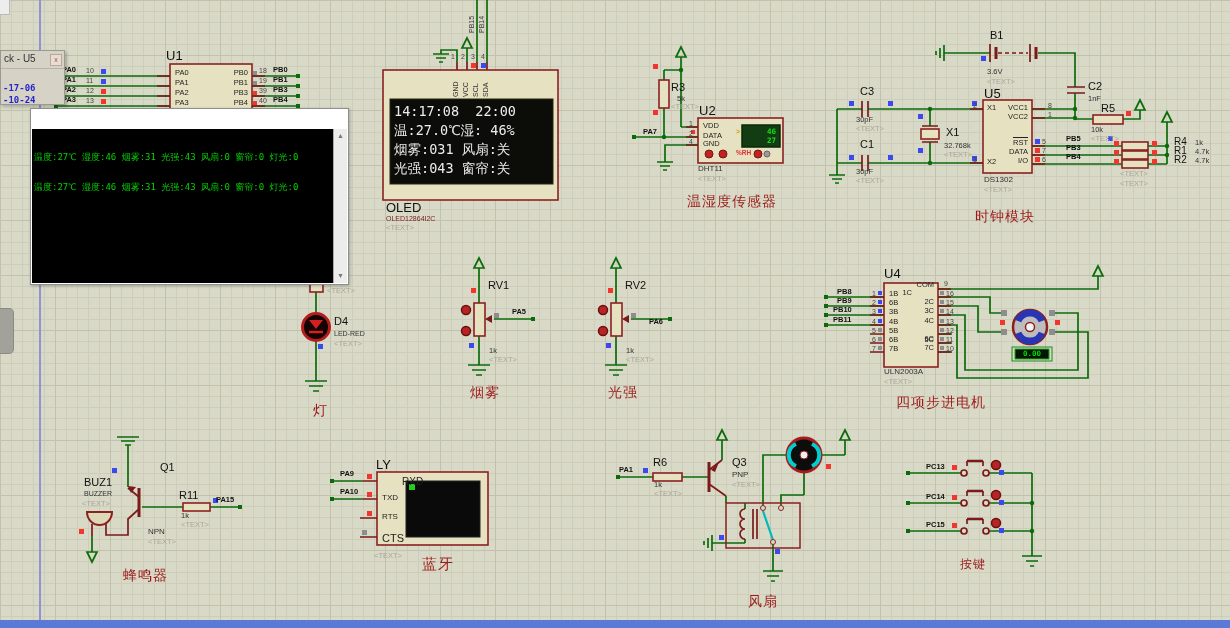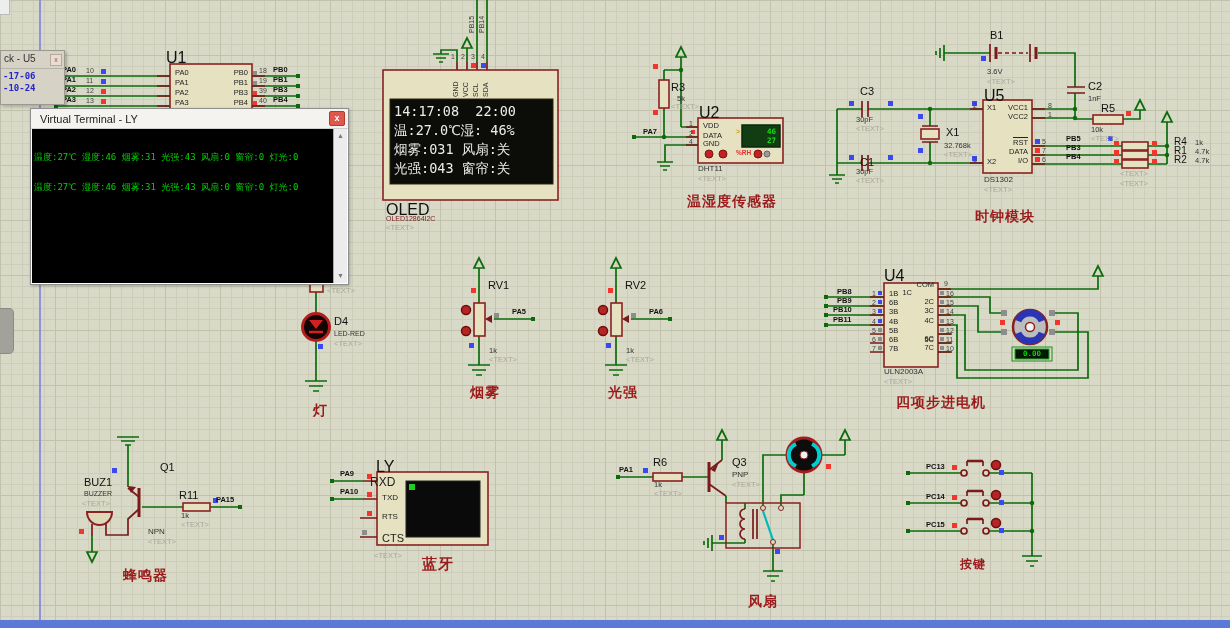--- a/index.html
+++ b/index.html
@@ -15,45 +15,45 @@
   svg.sch{position:absolute;left:0;top:0;z-index:1}
   .w{stroke:#0b6b0b;stroke-width:1.7;fill:none}
   .p{stroke:#7a1a1a;stroke-width:1.7;fill:none}
   .pb{stroke:#7a1a1a;stroke-width:3;fill:none}
   .body{fill:#e6e1c1;stroke:#8b2121;stroke-width:1.6}
   .ep{fill:#0b6b0b}.jd{fill:#0b6b0b}
   .rs{fill:#f2362e}.bs{fill:#3c48f0}.gs{fill:#8d8d8d}
   .gnd,.pwr{stroke:#0b6b0b;stroke-width:1.7;fill:none}
   .lbl{position:absolute;z-index:2;font-size:8px;color:#222;white-space:pre;line-height:1.1}
   .ref{font-size:11px;color:#111}
-  .big{font-size:16px;color:#111}
+  .big{font-size:13px;color:#111}
   .val{font-size:7.5px;color:#333}
   .ph{font-size:7.5px;color:#a8a698}
   .net{font-size:7.5px;color:#111;font-weight:bold}
   .pin{font-size:7.5px;color:#222}
   .num{font-size:7px;color:#444}
   .part{font-size:7px;color:#333}
-  .tcn{font-size:14px;font-weight:bold;color:#9b1b1b;letter-spacing:1px}
+  .tcn{font-size:14px;font-weight:normal;color:#9b1b1b;letter-spacing:1px}
   .ra{display:inline-block;text-align:right}
   .vlbl{position:absolute;z-index:2;writing-mode:vertical-rl;transform:rotate(180deg);font-size:7px;color:#333}
   .scrtxt{position:absolute;z-index:2;color:#ececec;font-family:"DejaVu Sans Mono",monospace;font-size:13.5px;line-height:19.5px;white-space:pre}
   .grntxt{position:absolute;z-index:2;color:#19e019;font-family:"DejaVu Sans Mono",monospace;font-size:7.5px;font-weight:bold}
   
   .vt{position:absolute;left:30px;top:108px;width:317px;height:175px;background:#fff;border:1px solid #8e8e8e;z-index:6;box-shadow:1px 1px 3px rgba(0,0,0,.25)}
   .vt-title{height:19px;background:#f4f3ef;border-bottom:1px solid #cfcfcf;display:flex;align-items:center;padding:0 3px 0 9px;font-size:11px;color:#222}
   .vt-close{margin-left:auto;width:14px;height:13px;background:#e0574b;border:1px solid #b03a30;border-radius:2px;color:#fff;font-size:9px;font-weight:bold;display:flex;align-items:center;justify-content:center;line-height:1}
   .vt-body{position:absolute;left:1px;top:20px;right:14px;bottom:1px;background:#000;color:#00d200;font-family:"DejaVu Sans Mono",monospace;font-size:9px;line-height:10px;padding:3px 2px;overflow:hidden;white-space:pre}
   .vt-scroll{position:absolute;top:20px;right:1px;width:13px;bottom:1px;background:#ececec;border-left:1px solid #aaa}
   .vt-arr{position:absolute;left:0;width:13px;height:12px;color:#777;font-size:7px;text-align:center;line-height:12px}
   .vt-arr.up{top:1px}.vt-arr.dn{bottom:1px}
   
   .pop{position:absolute;left:0;top:50px;width:63px;height:53px;background:#d6d2c6;border:1px solid #9a9a90;z-index:5;box-shadow:2px 2px 3px rgba(0,0,0,.2)}
   .pop-title{height:15px;font-size:10px;color:#333;padding:2px 0 0 3px}
   .pop-close{position:absolute;right:2px;top:3px;width:10px;height:10px;background:#e9ddd2;border:1px solid #b8a89a;color:#a05050;font-size:7px;text-align:center;line-height:10px}
-  .pop-body{border-top:1px solid #b5b5ab;padding-top:1px}
+  .pop-body{border-top:1px solid #b5b5ab;padding-top:13px}
   .pop-line{font-family:"DejaVu Sans Mono",monospace;font-size:9px;font-weight:bold;color:#2525cc;padding-left:2px;line-height:12px}
   .edge{position:absolute;z-index:4}
 </style>
 </head>
 <body>
 
 <div id="stage">
 
   <div class="edge" style="left:39px;top:0;width:2px;height:620px;background:#9191d6;z-index:0"></div>
 
@@ -385,21 +385,21 @@
   <span class="lbl part" style="left:698px;top:165px;font-size:8px">DHT11</span>
   <span class="lbl ph" style="left:698px;top:175px">&lt;TEXT&gt;</span>
   <span class="lbl tcn" style="left:687px;top:194px">温湿度传感器</span>
 
   <span class="lbl ref" style="left:990px;top:29px">B1</span>
   <span class="lbl val" style="left:987px;top:68px">3.6V</span>
   <span class="lbl ph" style="left:987px;top:78px">&lt;TEXT&gt;</span>
   <span class="lbl ref" style="left:860px;top:85px">C3</span>
   <span class="lbl val" style="left:856px;top:116px">30pF</span>
   <span class="lbl ph" style="left:856px;top:125px">&lt;TEXT&gt;</span>
-  <span class="lbl ref" style="left:860px;top:156px">C1</span>
+  <span class="lbl ref" style="left:860px;top:138px">C1</span>
   <span class="lbl val" style="left:856px;top:168px">30pF</span>
   <span class="lbl ph" style="left:856px;top:177px">&lt;TEXT&gt;</span>
   <span class="lbl ref" style="left:946px;top:126px">X1</span>
   <span class="lbl val" style="left:944px;top:142px">32.768k</span>
   <span class="lbl ph" style="left:944px;top:151px">&lt;TEXT&gt;</span>
   <span class="lbl big" style="left:984px;top:87px">U5</span>
   <span class="lbl num" style="left:973px;top:102px">2</span>
   <span class="lbl num" style="left:973px;top:156px">3</span>
   <span class="lbl pin" style="left:987px;top:104px">X1</span>
   <span class="lbl pin" style="left:987px;top:158px">X2</span>
@@ -479,41 +479,41 @@
   <span class="lbl part" style="left:334px;top:330px">LED-RED</span>
   <span class="lbl ph" style="left:334px;top:340px">&lt;TEXT&gt;</span>
   <span class="lbl tcn" style="left:313px;top:403px">灯</span>
 
   <span class="lbl ref" style="left:488px;top:279px">RV1</span>
   <span class="lbl net" style="left:512px;top:308px">PA5</span>
   <span class="lbl val" style="left:489px;top:347px">1k</span>
   <span class="lbl ph" style="left:489px;top:356px">&lt;TEXT&gt;</span>
   <span class="lbl tcn" style="left:470px;top:385px">烟雾</span>
   <span class="lbl ref" style="left:625px;top:279px">RV2</span>
-  <span class="lbl net" style="left:649px;top:308px">PA6</span>
+  <span class="lbl net" style="left:649px;top:318px">PA6</span>
   <span class="lbl val" style="left:626px;top:347px">1k</span>
   <span class="lbl ph" style="left:626px;top:356px">&lt;TEXT&gt;</span>
   <span class="lbl tcn" style="left:608px;top:385px">光强</span>
 
   <span class="lbl ref" style="left:160px;top:461px">Q1</span>
   <span class="lbl ref" style="left:84px;top:476px">BUZ1</span>
   <span class="lbl part" style="left:84px;top:490px">BUZZER</span>
   <span class="lbl ph" style="left:82px;top:500px">&lt;TEXT&gt;</span>
   <span class="lbl ref" style="left:179px;top:489px">R11</span>
   <span class="lbl val" style="left:181px;top:512px">1k</span>
   <span class="lbl ph" style="left:181px;top:521px">&lt;TEXT&gt;</span>
   <span class="lbl net" style="left:216px;top:496px">PA15</span>
   <span class="lbl part" style="left:148px;top:528px;font-size:8px">NPN</span>
   <span class="lbl ph" style="left:148px;top:538px">&lt;TEXT&gt;</span>
   <span class="lbl tcn" style="left:123px;top:568px">蜂鸣器</span>
 
   <span class="lbl big" style="left:376px;top:458px">LY</span>
   <span class="lbl net" style="left:340px;top:470px">PA9</span>
   <span class="lbl net" style="left:340px;top:488px">PA10</span>
-  <span class="lbl pin" style="left:370px;top:476px;font-size:12px">RXD</span>
+  <span class="lbl pin" style="left:402px;top:476px;font-size:10px">RXD</span>
   <span class="lbl pin" style="left:382px;top:494px;font-size:8px">TXD</span>
   <span class="lbl pin" style="left:382px;top:513px;font-size:8px">RTS</span>
   <span class="lbl pin" style="left:382px;top:532px;font-size:11px">CTS</span>
   <span class="lbl ph" style="left:374px;top:552px">&lt;TEXT&gt;</span>
   <span class="lbl tcn" style="left:422px;top:556px;font-size:15px">蓝牙</span>
 
   <span class="lbl net" style="left:619px;top:466px">PA1</span>
   <span class="lbl ref" style="left:653px;top:456px">R6</span>
   <span class="lbl val" style="left:654px;top:481px">1k</span>
   <span class="lbl ph" style="left:654px;top:490px">&lt;TEXT&gt;</span>
@@ -530,24 +530,20 @@
   <div class="pop">
     <div class="pop-title">ck - U5</div>
     <div class="pop-close">x</div>
     <div class="pop-body">
       <div class="pop-line">-17-06</div>
       <div class="pop-line">-10-24</div>
     </div>
   </div>
 
   <div class="vt">
-    <div class="vt-title">
-      <span>Virtual Terminal - LY</span>
-      <span class="vt-close">x</span>
-    </div>
     <div class="vt-body">
       <div>温度:27℃ 湿度:46 烟雾:31 光强:43 风扇:0 窗帘:0 灯光:0</div>
       <div>温度:27℃ 湿度:46 烟雾:31 光强:43 风扇:0 窗帘:0 灯光:0</div>
     </div>
     <div class="vt-scroll">
       <span class="vt-arr up">▲</span>
       <span class="vt-arr dn">▼</span>
     </div>
   </div>
 

